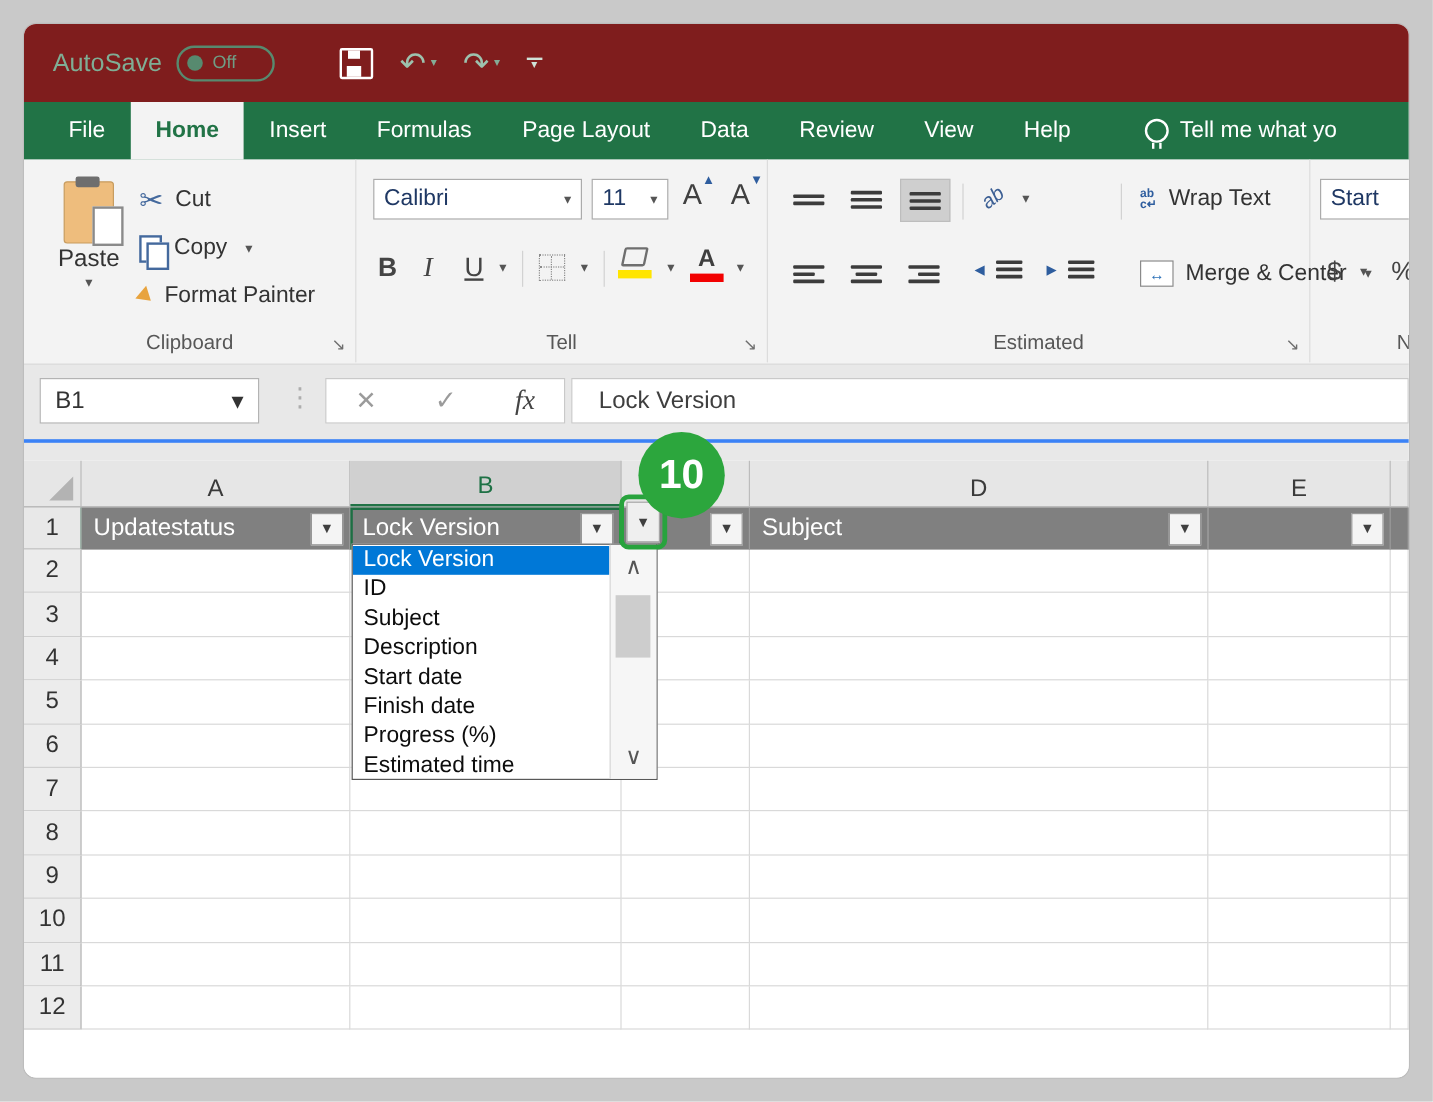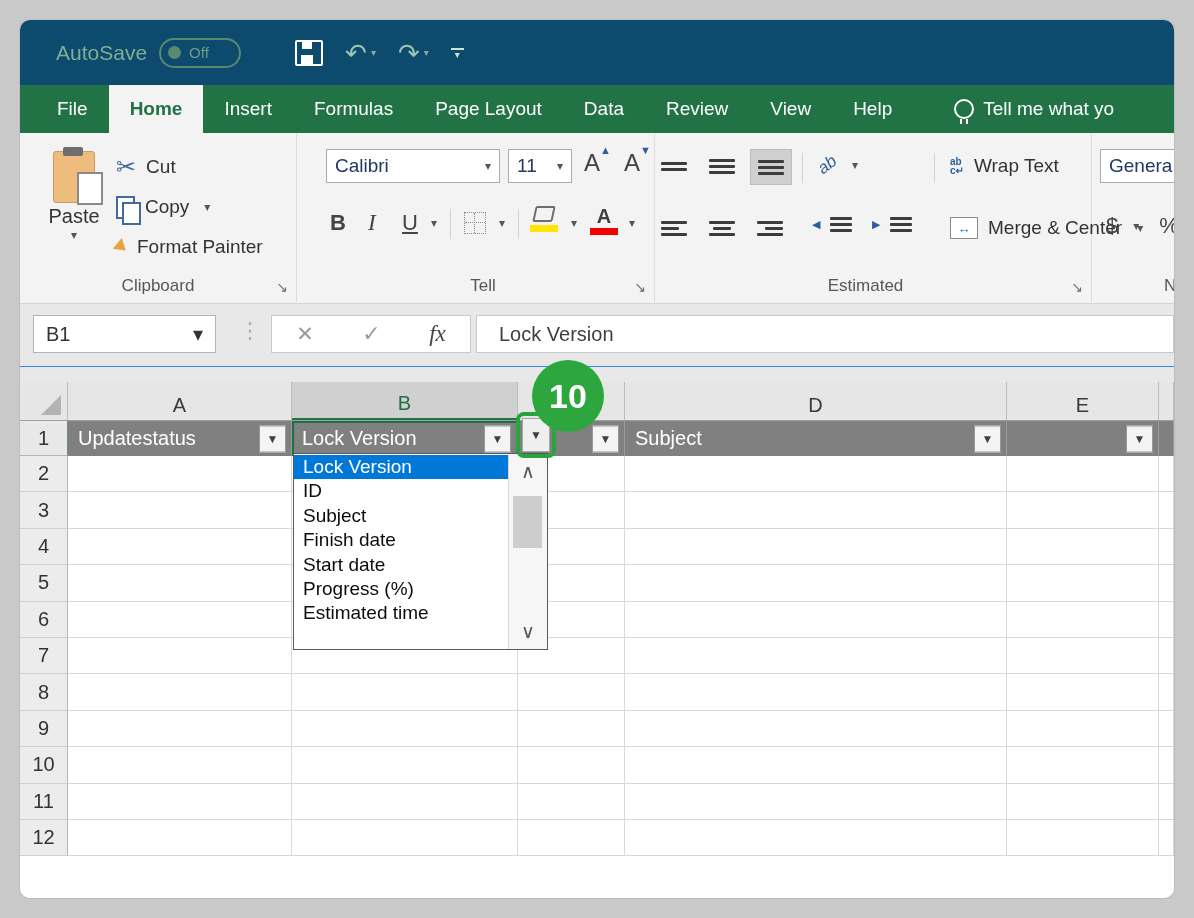--- a/index.html
+++ b/index.html
@@ -2,21 +2,21 @@
 <html><head>
 <meta charset="utf-8">
 <style>
   html,body{margin:0;padding:0}
   body{width:1194px;height:918px;background:#c9c9c9;overflow:hidden;
        font-family:"Liberation Sans",sans-serif;position:relative}
   .window{position:absolute;left:20px;top:20px;width:1154px;height:878px;
           border-radius:10px;overflow:hidden;background:#fff;box-shadow:0 0 0 1px #bdbdbd}
 
   
-  .titlebar{height:65px;background:#0c4a6e;display:flex;align-items:center;padding-left:36px;gap:26px}
+  .titlebar{height:65px;background:#7f1d1d;display:flex;align-items:center;padding-left:24px;gap:26px}
   .autosave{display:flex;align-items:center;gap:12px;color:#7fae95;font-size:21px}
   .as-pill{width:64px;height:26px;border:2px solid #578a6f;border-radius:15px;display:flex;
            align-items:center;padding:0 7px;gap:8px;color:#6f9d85;font-size:15px}
   .as-dot{width:13px;height:13px;border-radius:50%;background:#578a6f}
   .qat{display:flex;align-items:center;gap:22px;margin-left:28px}
   .savei{width:24px;height:22px;border:2px solid #fff;border-radius:2px;position:relative}
   .savei::before{content:"";position:absolute;left:5px;top:0;width:10px;height:7px;background:#fff}
   .savei::after{content:"";position:absolute;left:4px;bottom:0;width:12px;height:9px;background:#fff}
   .undo,.redo{color:#9dc2ae;font-size:26px;line-height:1;display:flex;align-items:center;gap:4px}
   .mini-caret{font-size:10px;color:#84ac96}
@@ -31,21 +31,21 @@
   .tellme{display:flex;align-items:center;gap:9px;margin-left:20px}
   .bulb{width:16px;height:16px;border:2px solid #fff;border-radius:50%;position:relative}
   .bulb::after{content:"";position:absolute;left:4px;bottom:-7px;width:4px;height:5px;border-left:2px solid #fff;border-right:2px solid #fff}
 
   
   .ribbon{height:170px;background:#f3f3f3;position:relative;border-bottom:1px solid #d4d4d4;font-size:19px;color:#333}
   .group{position:absolute;top:0;height:169px;border-right:1px solid #dcdcdc;box-sizing:border-box}
   .gtitle{position:absolute;bottom:6px;width:100%;text-align:center;font-size:17px;color:#575757}
   .glaunch{position:absolute;bottom:7px;right:8px;font-size:14px;color:#6e6e6e}
   .g-clip{left:0;width:277px}
-  .g-font{left:292px;width:343px}
+  .g-font{left:277px;width:343px}
   .g-align{left:620px;width:452px}
   .g-num{left:1072px;width:120px;border-right:none}
   .g-num .gtitle{text-align:left;padding-left:72px}
 
   
   .paste{position:absolute;left:18px;top:12px;width:72px;text-align:center}
   .clipbody{width:40px;height:50px;background:#eebd7d;border:1px solid #c79c5f;border-radius:3px;position:relative;margin:6px auto 2px}
   .clipclip{position:absolute;top:-5px;left:9px;width:20px;height:9px;background:#6e6e6e;border-radius:2px}
   .clippage{position:absolute;right:-9px;bottom:-3px;width:22px;height:29px;background:#fff;border:2px solid #8a8a8a}
   .paste .lbl{font-size:20px}
@@ -88,21 +88,21 @@
   .ab-rot{color:#3c5f94;font-size:17px;font-style:italic;transform:rotate(-38deg);display:inline-block}
   .ind-arrow{color:#2e5d9e;font-size:11px}
   .wrapico{font-size:10px;line-height:9px;color:#2e5d9e;font-weight:700;text-align:left}
   .mergico{width:26px;height:20px;border:1px solid #8a8a8a;position:relative;background:#fff;display:flex;align-items:center;justify-content:center;color:#2e72b8;font-size:13px}
   .alrow{position:absolute;display:flex;align-items:center;gap:10px;white-space:nowrap;color:#333}
 
   
   .dollar{font-size:22px;color:#444}
 
   
-  .fbar{height:62px;background:#e8e8e8;position:relative;border-bottom:1px solid #3b82f6}
+  .fbar{height:62px;background:#e8e8e8;position:relative;border-bottom:3px solid #3b82f6}
   .namebox{position:absolute;left:13px;top:11px;width:183px;height:38px;background:#fff;border:1px solid #b3b3b3;
            box-sizing:border-box;display:flex;align-items:center;justify-content:space-between;padding:0 12px;font-size:20px;color:#333}
   .dots{position:absolute;left:219px;top:14px;color:#adadad;font-size:22px;letter-spacing:2px}
   .fbtns{position:absolute;left:251px;top:11px;width:200px;height:38px;background:#fff;border:1px solid #c9c9c9;
          box-sizing:border-box;display:flex;align-items:center;justify-content:space-around}
   .fx-x{color:#9b9b9b;font-size:21px}
   .fx-chk{color:#9b9b9b;font-size:22px}
   .fx-fx{font-family:"Liberation Serif",serif;font-style:italic;font-size:23px;color:#444}
   .finput{position:absolute;left:456px;top:11px;width:698px;height:38px;background:#fff;border:1px solid #c9c9c9;
           box-sizing:border-box;display:flex;align-items:center;padding-left:22px;font-size:20px;color:#3f3f3f}
@@ -331,21 +331,21 @@
         <span class="mergico">↔</span>
         <span>Merge &amp; Center</span>
         <span class="caret">▾</span>
       </div>
       <div class="gtitle">Estimated</div>
       <div class="glaunch">↘</div>
     </div>
 
     <div class="group g-num">
       <div class="selbox" style="left:8px;top:16px;width:130px">
-        <span>Genera</span>
+        <span>Start</span>
       </div>
       <div class="alrow" style="left:14px;top:80px">
         <span class="dollar">$</span>
         <span class="caret">▾</span>
         <span class="dollar" style="margin-left:10px">%</span>
       </div>
       <div class="gtitle">N</div>
     </div>
   </div>
 
@@ -502,22 +502,23 @@
           <div class="c wf"></div>
         </div>
     </div>
   </div>
 
   <div class="ddl">
     <div class="ddl-items">
       <div class="ddl-item sel">Lock Version</div>
       <div class="ddl-item">ID</div>
       <div class="ddl-item">Subject</div>
+      <div class="ddl-item">Description</div>
+      <div class="ddl-item">Start date</div>
       <div class="ddl-item">Finish date</div>
-      <div class="ddl-item">Start date</div>
       <div class="ddl-item">Progress (%)</div>
       <div class="ddl-item">Estimated time</div>
     </div>
     <div class="ddl-scroll">
       <div class="ddl-up">∧</div>
       <div class="ddl-thumb"></div>
       <div class="ddl-dn">∨</div>
     </div>
   </div>
 

